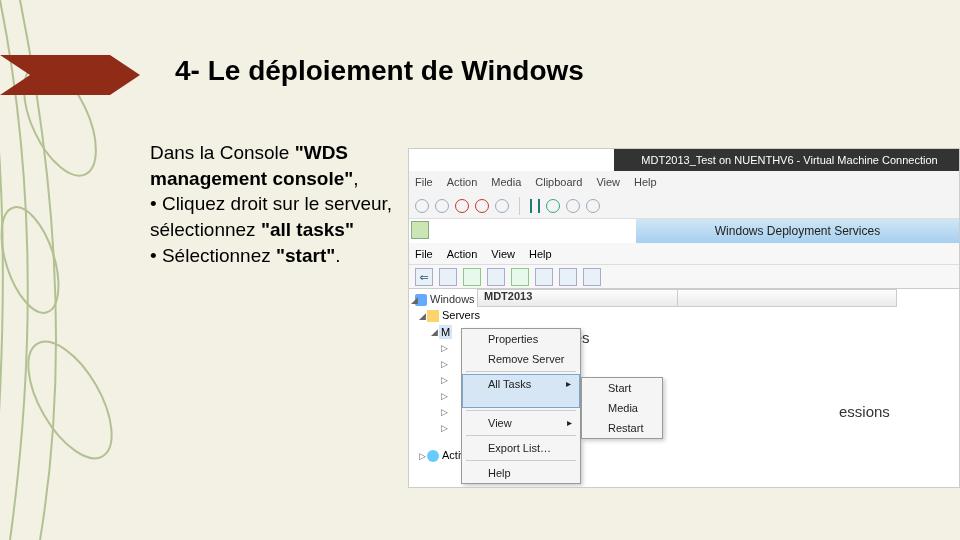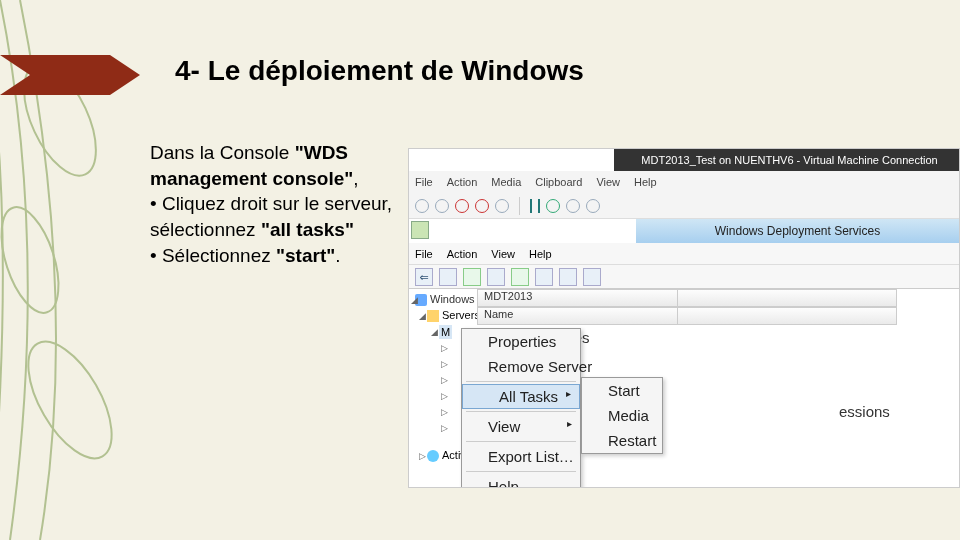--- a/index.html
+++ b/index.html
@@ -29,27 +29,27 @@
   .vm-toolbar .bar{width:2px;height:14px;background:#277;}
   
   .wds-titlebar{position:absolute;right:0;top:70px;height:24px;width:323px;background:linear-gradient(#cfe6f5,#a7cfef);display:flex;align-items:center;justify-content:center;font-size:12px;color:#222;}
   .wds-menubar{position:absolute;left:0;top:94px;height:22px;width:552px;background:#f7f7f7;display:flex;align-items:center;padding-left:6px;gap:14px;font-size:11px;border-bottom:1px solid #ddd;}
   .wds-toolbar{position:absolute;left:0;top:116px;height:24px;width:552px;background:#f7f7f7;display:flex;align-items:center;padding-left:6px;gap:6px;border-bottom:1px solid #ccc;}
   .wds-toolbar .btn{width:18px;height:18px;border:1px solid #aac;background:#e8f0f8;}
   .wds-toolbar .btn.arw::after{content:"⇐";font-size:11px;display:block;text-align:center;line-height:16px;color:#357;}
   .wds-toolbar .btn.doc{background:#e8f8ea;border-color:#8c8;}
   
   .content-hdr{position:absolute;left:68px;top:140px;width:420px;height:18px;background:linear-gradient(#fdfdfd,#eaeaea);border:1px solid #ccc;font-size:11px;color:#333;display:flex;}
-  .content-hdr .c1{width:200px;padding-left:6px;border-right:1px solid #ccc;}
+  .content-hdr .c1{width:200px;padding-left:6px;border-right:1px solid #ccc;font-weight:bold;}
   .content-row{position:absolute;left:72px;font-size:15px;color:#333;}
   .content-row .ic{display:inline-block;width:12px;height:12px;background:#ffd36b;vertical-align:middle;margin-right:4px;border-radius:1px;}
   
-  .ctx{position:absolute;background:#f5f5f5;border:1px solid #9a9a9a;box-shadow:2px 2px 4px rgba(0,0,0,.2);font-size:15px;color:#222;}
+  .ctx{position:absolute;background:#f5f5f5;border:1px solid #9a9a9a;box-shadow:2px 2px 4px rgba(0,0,0,.2);font-size:11px;color:#222;}
   .ctx .item{padding:4px 22px 4px 26px;white-space:nowrap;position:relative;}
-  .ctx .item.hl{background:#d6e6f5;border:1px solid #7aa7d2;padding:3px 21px 3px 25px;text-align:right;}
+  .ctx .item.hl{background:#d6e6f5;border:1px solid #7aa7d2;padding:3px 21px 17px 25px;}
   .ctx .sep{height:1px;background:#ccc;margin:2px 4px;}
   .ctx .arw::after{content:"▸";position:absolute;right:8px;font-size:10px;}
   .ctx1{left:52px;top:179px;width:120px;}
   .ctx2{left:172px;top:228px;width:82px;}
   
   .wds-root{position:absolute;left:6px;top:144px;font-size:11px;color:#333;}
   .wds-root .ic{display:inline-block;width:12px;height:12px;background:#6af;border-radius:2px;vertical-align:middle;margin-right:3px;}
   .servers-lbl{position:absolute;left:18px;top:160px;font-size:11px;}
   .servers-lbl .ic{display:inline-block;width:12px;height:12px;background:#ffd36b;vertical-align:middle;margin-right:3px;}
   .srv-sel{position:absolute;left:30px;top:176px;font-size:11px;background:#d6e6f5;padding:1px 2px;}
@@ -157,23 +157,20 @@
   <div class="glyph" style="left:32px;top:226px">▷</div>
   <div class="glyph" style="left:32px;top:242px">▷</div>
   <div class="glyph" style="left:32px;top:258px">▷</div>
   <div class="glyph" style="left:32px;top:274px">▷</div>
   <div class="active-lbl"><span class="ic"></span><span>Active</span></div>
   <div class="glyph" style="left:10px;top:302px">▷</div>
 
   <div class="content-hdr">
     <div class="c1">MDT2013</div>
   </div>
-  <div class="content-hdr" style="top:158px">
-    <div class="c1">Name</div>
-  </div>
   <div class="content-row" style="top:180px"><span class="ic"></span><span>Install Images</span></div>
   <div class="content-row" style="top:198px"><span class="ic"></span><span>Boot Images</span></div>
 
   <div class="ctx ctx1">
     <div class="item">Properties</div>
     <div class="item">Remove Server</div>
     <div class="sep"></div>
     <div class="item hl arw">All Tasks</div>
     <div class="sep"></div>
     <div class="item arw">View</div>

